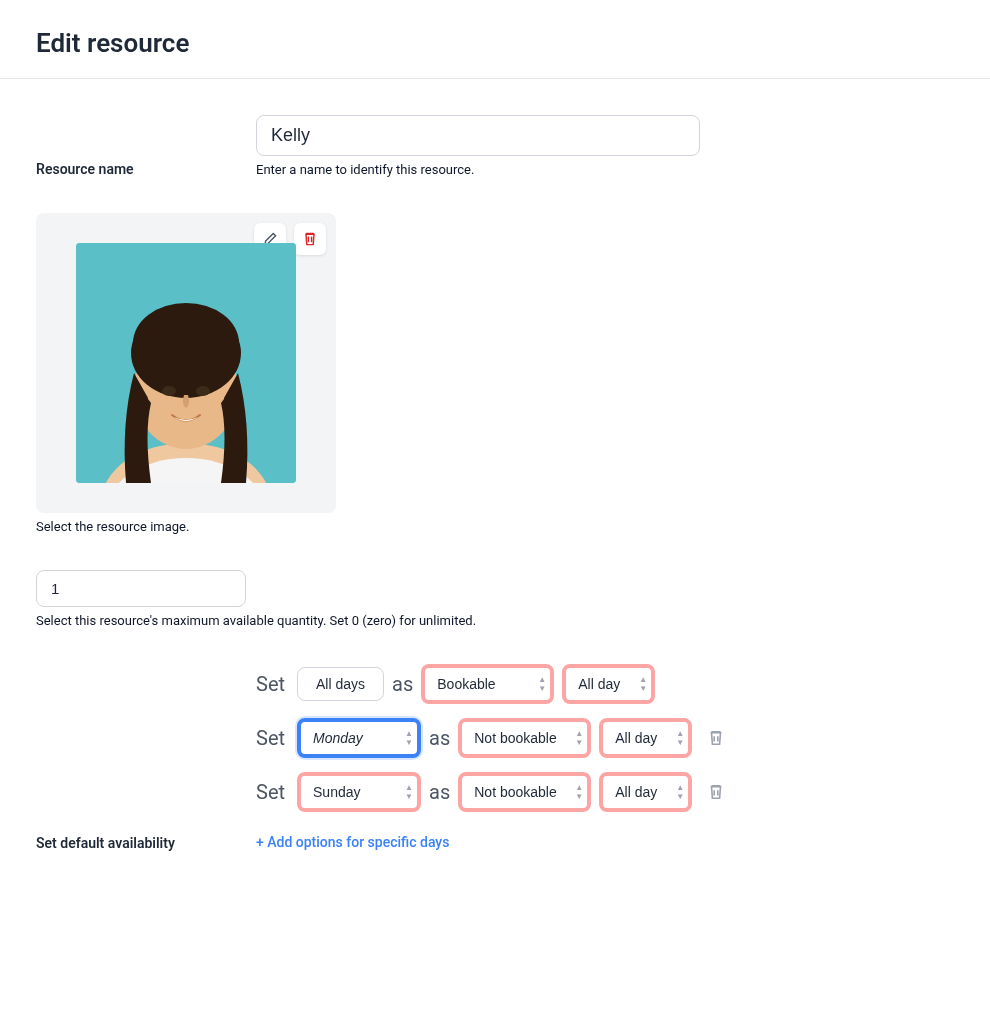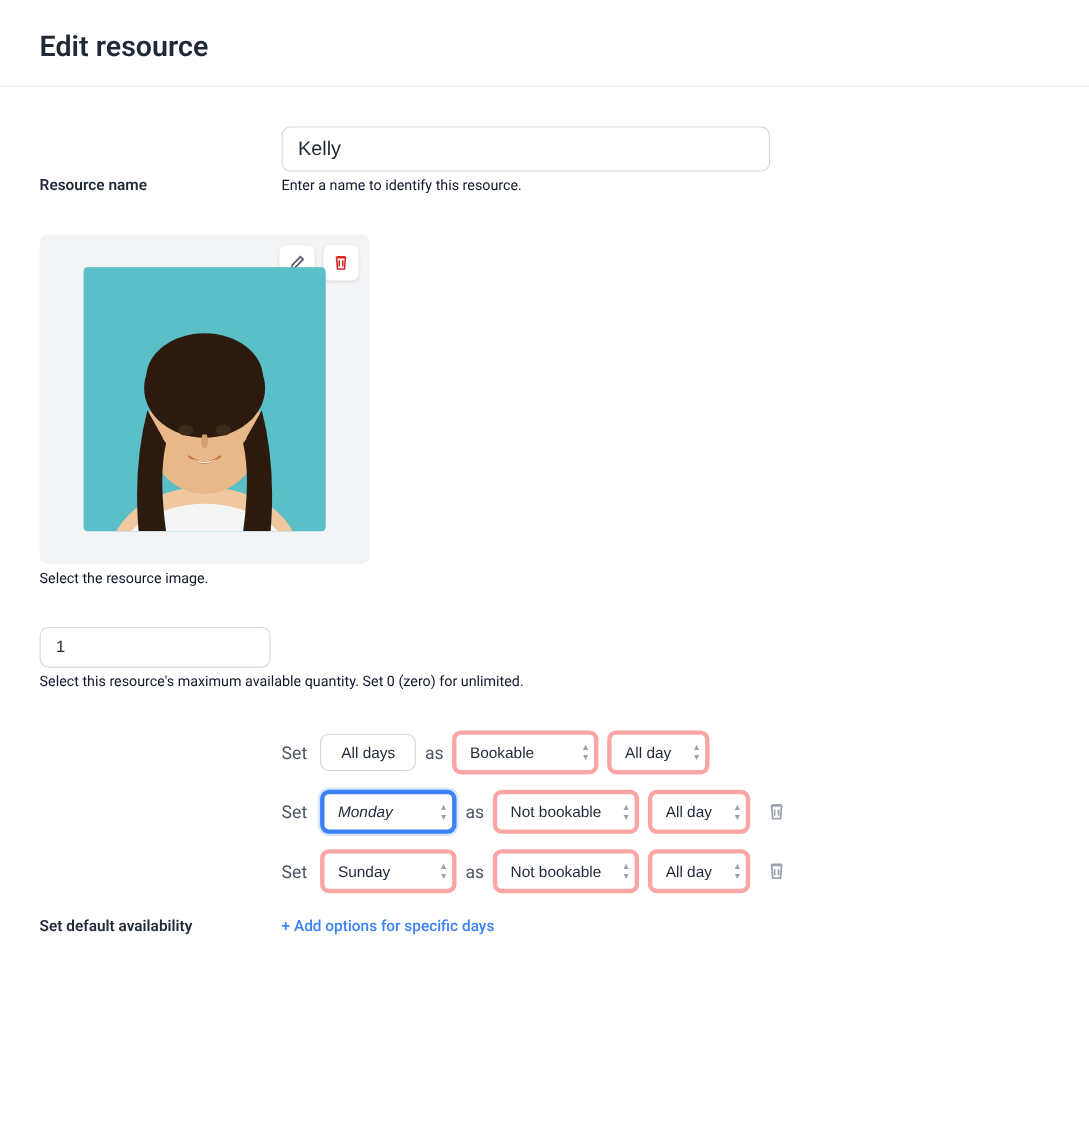--- a/index.html
+++ b/index.html
@@ -198,21 +198,21 @@
       color: #3b82f6;
       font-size: 14px;
       font-weight: 500;
       cursor: pointer;
       text-decoration: none;
       display: inline-block;
       margin-top: 8px;
     }
 
     .as-text {
-      font-size: 16px;
+      font-size: 20px;
       color: #4b5563;
     }
 
     
     .photo-container {
       width: 220px;
       height: 240px;
       background: #5bbfc8;
       border-radius: 4px;
       overflow: hidden;

